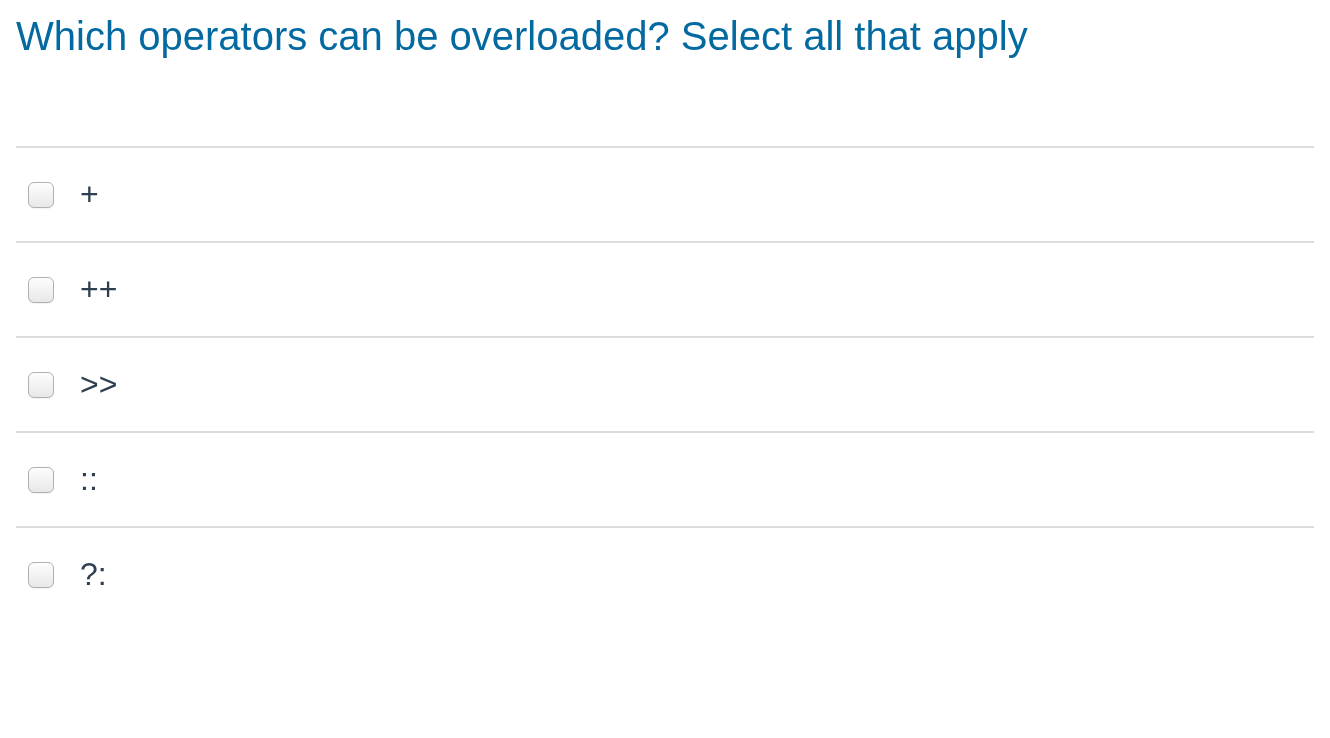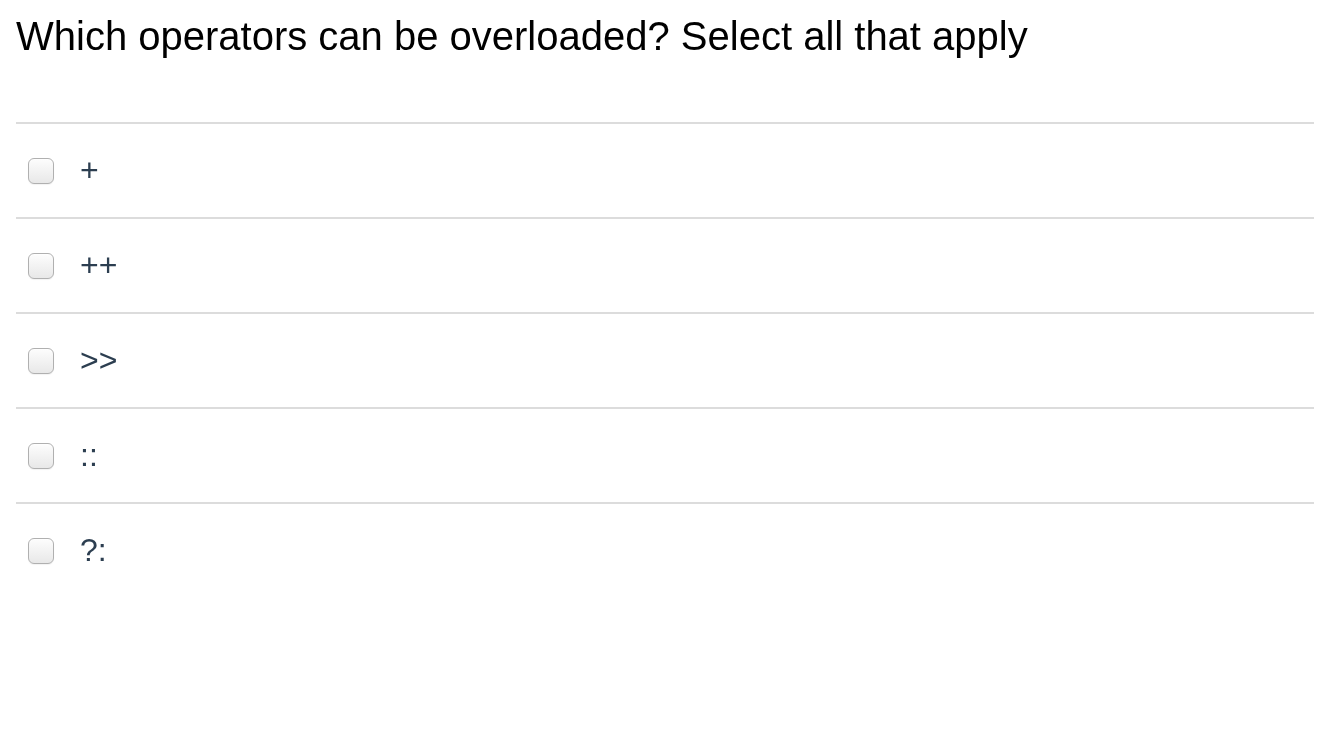--- a/index.html
+++ b/index.html
@@ -8,24 +8,24 @@
       box-sizing: border-box;
     }
     body {
       font-family: -apple-system, BlinkMacSystemFont, "Segoe UI", Helvetica, Arial, sans-serif;
       background: #ffffff;
       padding: 8px 16px;
       width: 1330px;
     }
     .question-text {
       font-size: 40px;
-      color: #000000;
+      color: #0369a1;
       font-weight: 400;
       line-height: 1.3;
-      margin-bottom: 60px;
+      margin-bottom: 84px;
       padding-top: 2px;
     }
     .options-list {
       width: 100%;
     }
     .option-row {
       display: flex;
       align-items: center;
       padding: 28px 12px;
       border-top: 2px solid #dcdcdc;

